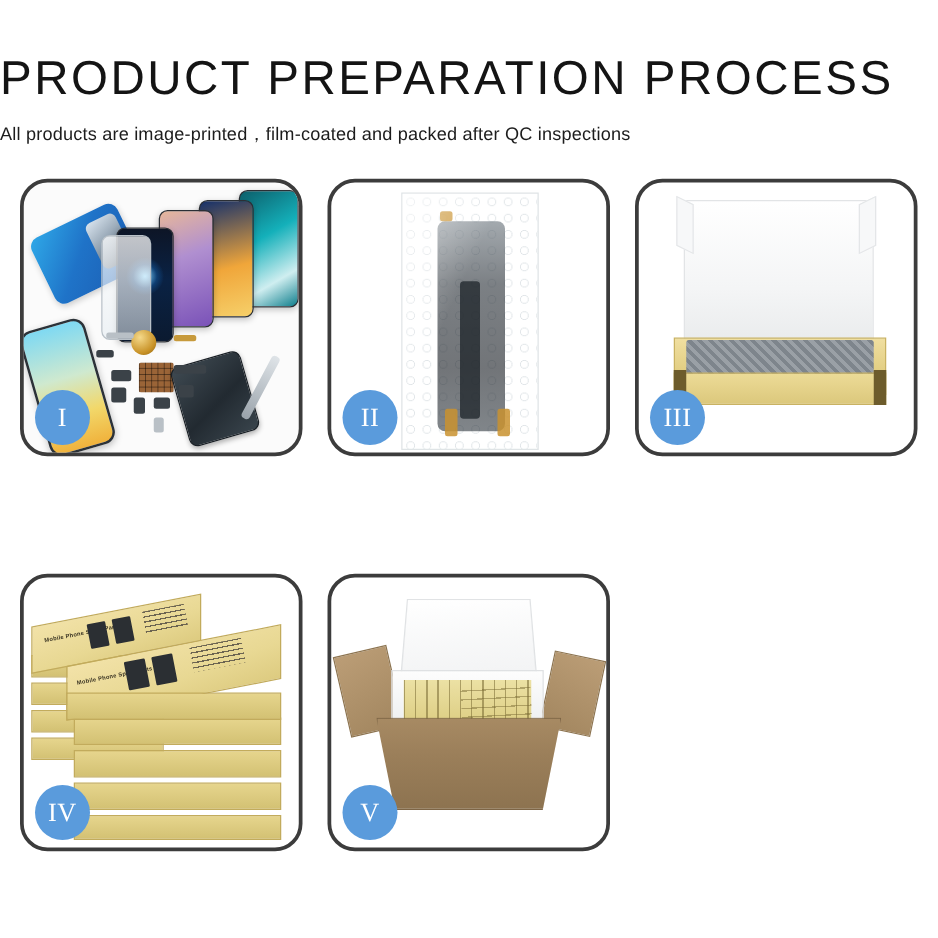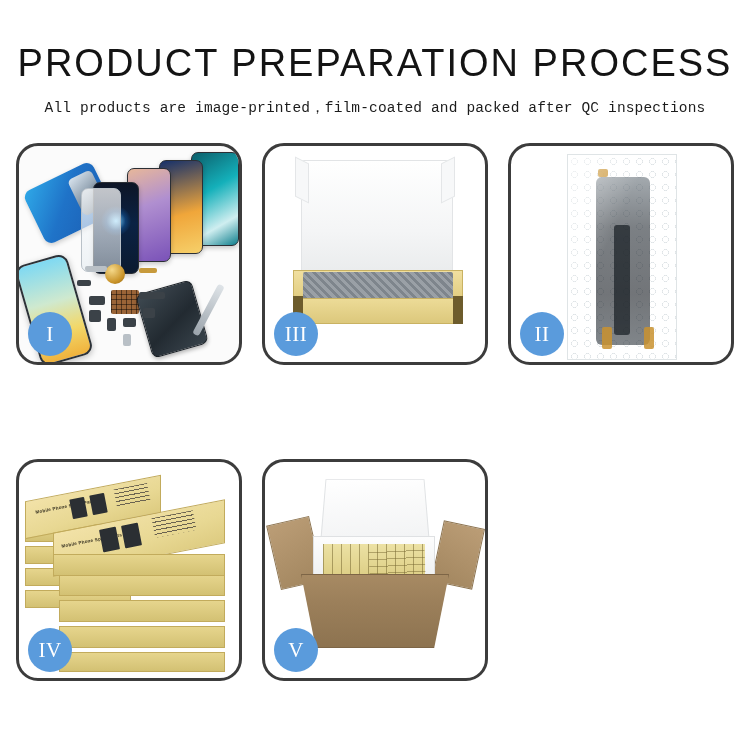--- a/index.html
+++ b/index.html
@@ -5,30 +5,30 @@
   * { box-sizing: border-box; margin: 0; padding: 0; }
   html, body {
     width: 750px; height: 750px;
     background: #ffffff;
     font-family: "Liberation Sans", sans-serif;
     overflow: hidden;
   }
   .page { position: relative; width: 750px; height: 750px; background: #ffffff; }
 
   
-  .header { position: absolute; left: 0; top: 0; width: 750px; text-align: center; }
+  .header { position: absolute; left: 0; top: 0; width: 750px; text-align: left; }
   .title {
     font-size: 38px; font-weight: 400; letter-spacing: 2.0px;
     color: #141414; line-height: 1; margin-top: 44px;
     font-family: "Liberation Sans", sans-serif;
   }
   .subtitle {
     font-size: 14.5px; font-weight: 400; color: #1c1c1c;
     letter-spacing: 0.15px; margin-top: 16px;
-    font-family: Liberation Mono, monospace;
+    font-family: Liberation Sans, sans-serif;
   }
 
   
   .grid {
     position: absolute; left: 16px; top: 143px;
     width: 718px; height: 538px;
     display: grid;
     grid-template-columns: repeat(3, 226px);
     grid-template-rows: repeat(2, 222px);
     column-gap: 20px; row-gap: 94px;
@@ -289,48 +289,48 @@
         <div class="sm" style="left:120px;top:146px;width:26px;height:7px;"></div>
         <div class="sm" style="left:124px;top:162px;width:12px;height:10px;"></div>
         <div class="sm light" style="left:104px;top:188px;width:8px;height:12px;"></div>
         <div class="sm" style="left:58px;top:134px;width:14px;height:6px;"></div>
         <div class="badge">I</div>
       </div>
     </div>
 
     <div class="panel">
       <div class="stage">
+        <div class="bw-bag">
+          <div class="bw-part"></div>
+          <div class="bw-flex"></div>
+          <div class="bw-gold" style="left:30px;top:14px;width:10px;height:8px;"></div>
+          <div class="bw-gold" style="left:34px;top:172px;width:10px;height:22px;"></div>
+          <div class="bw-gold" style="left:76px;top:172px;width:10px;height:22px;"></div>
+          <div class="bw-sheen"></div>
+        </div>
+        <div class="badge">II</div>
+      </div>
+    </div>
+
+    <div class="panel">
+      <div class="stage">
         <div class="b3-lid"></div>
         <div class="b3-lid-flapL"></div>
         <div class="b3-lid-flapR"></div>
         <div class="b3-tray"></div>
         <div class="b3-foam"></div>
         <div class="b3-tray-front"></div>
         <div class="b3-edgeL"></div>
         <div class="b3-edgeR"></div>
         <div class="badge">III</div>
       </div>
     </div>
 
     <div class="panel">
       <div class="stage">
-        <div class="bw-bag">
-          <div class="bw-part"></div>
-          <div class="bw-flex"></div>
-          <div class="bw-gold" style="left:30px;top:14px;width:10px;height:8px;"></div>
-          <div class="bw-gold" style="left:34px;top:172px;width:10px;height:22px;"></div>
-          <div class="bw-gold" style="left:76px;top:172px;width:10px;height:22px;"></div>
-          <div class="bw-sheen"></div>
-        </div>
-        <div class="badge">II</div>
-      </div>
-    </div>
-
-    <div class="panel">
-      <div class="stage">
 
         <div class="stk stk-side" style="left:6px;top:62px;width:106px;height:18px;"></div>
         <div class="stk stk-side" style="left:6px;top:84px;width:106px;height:18px;"></div>
         <div class="stk stk-side" style="left:6px;top:106px;width:106px;height:18px;"></div>
         <div class="stk stk-side" style="left:6px;top:128px;width:106px;height:18px;"></div>
 
         <div class="stk stk-side" style="left:40px;top:112px;width:166px;height:22px;"></div>
         <div class="stk stk-side" style="left:40px;top:138px;width:166px;height:22px;"></div>
         <div class="stk stk-side" style="left:40px;top:164px;width:166px;height:22px;"></div>
         <div class="stk stk-side" style="left:40px;top:190px;width:166px;height:20px;"></div>

